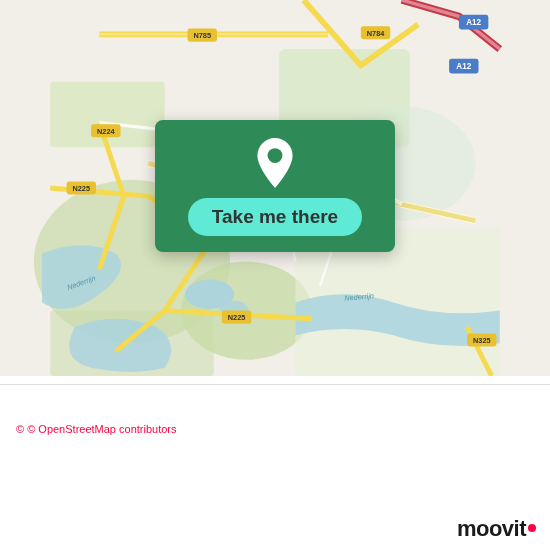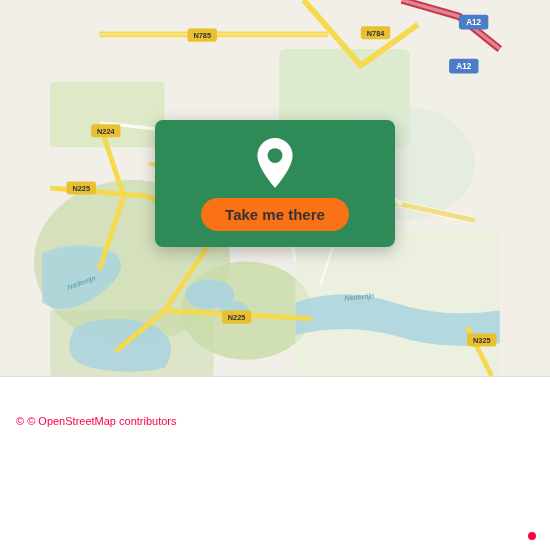--- a/index.html
+++ b/index.html
@@ -40,40 +40,41 @@
       box-shadow: 0 4px 16px rgba(0,0,0,0.25);
     }
 
     #location-pin {
       width: 42px;
       height: 50px;
       margin-bottom: 10px;
     }
 
     #take-me-there-btn {
-      background: #f97316;
+      background: #5eead4;
       border: none;
       border-radius: 20px;
       padding: 8px 24px;
-      font-size: 15px;
+      font-size: 19px;
       font-weight: 600;
       color: #333;
       cursor: pointer;
       white-space: nowrap;
     }
 
     #bottom-bar {
       width: 550px;
       height: 90px;
       background: white;
       border-top: 1px solid #ddd;
       display: flex;
       flex-direction: column;
       justify-content: center;
       padding: 10px 16px 6px;
+      margin-top: 8px;
     }
 
     #osm-credit {
       font-size: 11px;
       color: #555;
       margin-bottom: 6px;
     }
 
     #osm-credit span {
       color: #f04;
@@ -200,15 +201,16 @@
   </div>
 </div>
 
 <div id="bottom-bar">
   <div id="osm-credit">
     <span>©</span>
     <span>© OpenStreetMap contributors</span>
   </div>
 
   <div id="moovit-logo">
+    <span id="moovit-text">moovit</span>
     <div id="moovit-dot"></div>
   </div>
 </div>
 
 </body></html>

